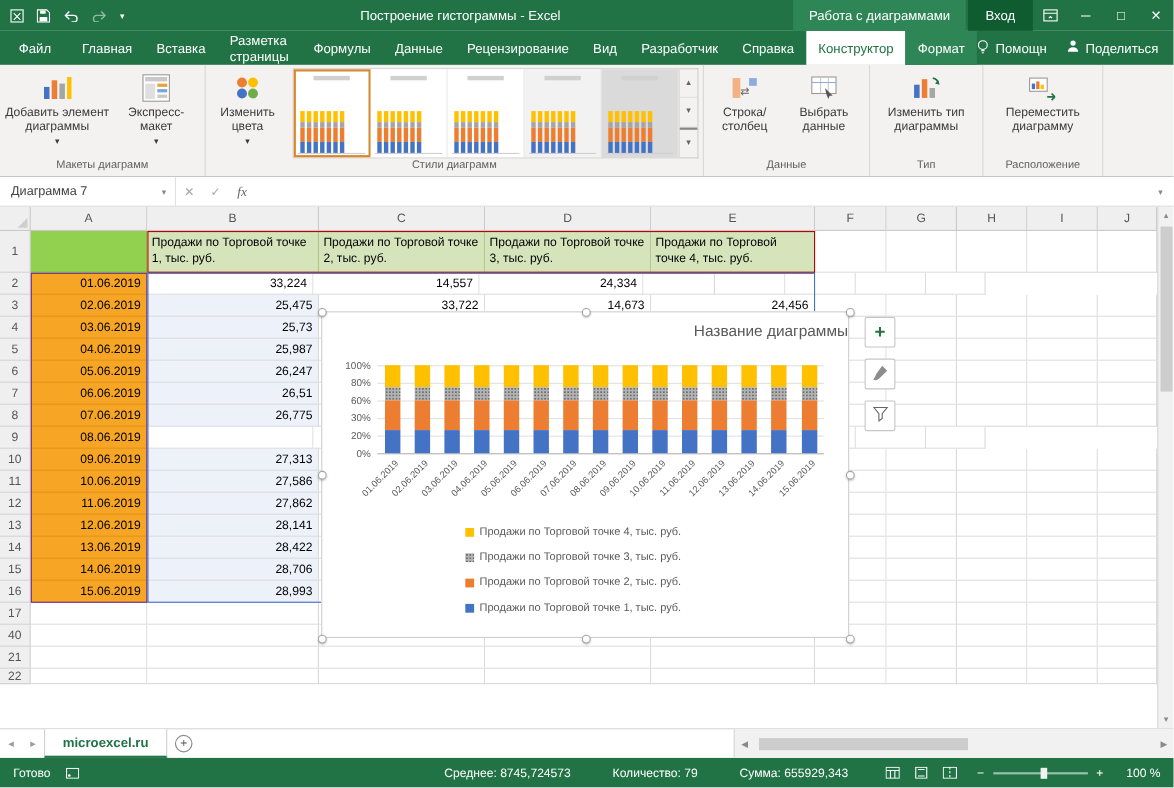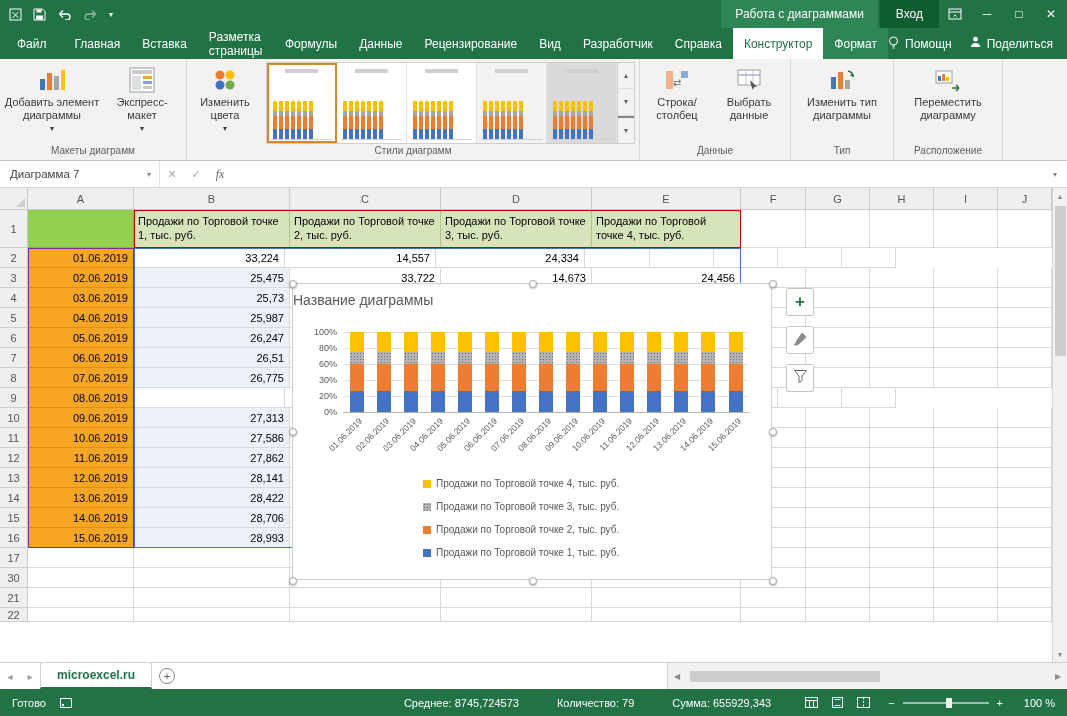--- a/index.html
+++ b/index.html
@@ -68,21 +68,21 @@
 .cell{border-right:1px solid #d9d9d9;border-bottom:1px solid #d9d9d9;font-size:11px;display:flex;align-items:center;padding:0 5px;background:#fff;overflow:hidden;white-space:nowrap;flex:none}
 .cell.num{justify-content:flex-end}
 .cell.tint{background:#edf2fa}
 .cell.date{justify-content:flex-end;background:#f6a525;border-bottom-color:#dd9013;border-right-color:#dd9013}
 .cell.a1{background:#92d050;border-bottom-color:#79b33c;border-right-color:#79b33c}
 .cell.hdr{background:#d6e4bc;border-bottom-color:#aec687;border-right-color:#aec687;line-height:1.25;padding:1px 4px;white-space:normal}
 .roverlay{position:absolute;pointer-events:none}
 
 
 .chartbox{position:absolute;left:292px;top:95px;width:480px;height:297px;background:#fff;border:1px solid #d0cece;z-index:5}
-.ctitle{position:absolute;top:8px;left:0;right:0;text-align:left;font-size:14px;color:#595959}
+.ctitle{position:absolute;top:8px;left:0;right:0;text-align:right;font-size:14px;color:#595959}
 .gline{position:absolute;height:1px;background:#e2e2e2}
 .gline.axis{background:#b4b4b4}
 .ylab{position:absolute;width:42px;text-align:right;font-size:9px;color:#595959}
 .cbar{position:absolute;width:14px;display:flex;flex-direction:column-reverse}
 .cseg{width:100%}
 .dots{background-image:radial-gradient(#6f6f6f 0.8px,transparent 0.9px);background-size:3px 3px;background-color:#b3b3b3}
 .xlab{position:absolute;width:64px;text-align:right;font-size:8.5px;color:#595959;transform:rotate(-45deg);transform-origin:100% 0;white-space:nowrap}
 .lrow{position:absolute;display:flex;align-items:center;gap:5px;font-size:10px;color:#595959}
 .lsq{width:8px;height:8px;flex:none}
 .handle{position:absolute;width:8px;height:8px;border-radius:50%;background:#fff;border:1px solid #a6a6a6;box-shadow:0 1px 2px rgba(0,0,0,.25)}
@@ -142,20 +142,21 @@
         </svg>
       </span>
     <span class="dim">
         <svg width="15" height="11">
           <path d="M12 5 H5 a3 3 0 0 0 0 6 H7" fill="none" stroke="#fff" stroke-width="1.3"></path>
           <path d="M9 1.5 L12.5 5 L9 8.5" fill="none" stroke="#fff" stroke-width="1.3"></path>
         </svg>
       </span>
     <span class="caret">▾</span>
   </div>
+  <div class="apptitle">Построение гистограммы - Excel</div>
   <div class="tbright">
     <div class="ctxlabel">Работа с диаграммами</div>
     <div class="signin">Вход</div>
     <div class="winbtn">
         <svg width="14" height="12">
           <rect x="1" y="1" width="12" height="10" fill="none" stroke="#fff"></rect>
           <path d="M1 4 h12" stroke="#fff"></path>
           <path d="M5.5 8.5 L7 7 L8.5 8.5" stroke="#fff" fill="none"></path>
         </svg>
       </div>
@@ -797,21 +798,21 @@
         <div class="cell" style="width: 151px; height: 20px;"></div>
         <div class="cell" style="width: 151px; height: 20px;"></div>
         <div class="cell" style="width: 149px; height: 20px;"></div>
         <div class="cell" style="width: 65px; height: 20px;"></div>
         <div class="cell" style="width: 64px; height: 20px;"></div>
         <div class="cell" style="width: 64px; height: 20px;"></div>
         <div class="cell" style="width: 64px; height: 20px;"></div>
         <div class="cell" style="width: 54px; height: 20px;"></div>
       </div>
       <div class="grow">
-        <div class="rnum" style="height: 20px;">30</div>
+        <div class="rnum" style="height: 20px;">40</div>
         <div class="cell" style="width: 106px; height: 20px;"></div>
         <div class="cell" style="width: 156px; height: 20px;"></div>
         <div class="cell" style="width: 151px; height: 20px;"></div>
         <div class="cell" style="width: 151px; height: 20px;"></div>
         <div class="cell" style="width: 149px; height: 20px;"></div>
         <div class="cell" style="width: 65px; height: 20px;"></div>
         <div class="cell" style="width: 64px; height: 20px;"></div>
         <div class="cell" style="width: 64px; height: 20px;"></div>
         <div class="cell" style="width: 64px; height: 20px;"></div>
         <div class="cell" style="width: 54px; height: 20px;"></div>

